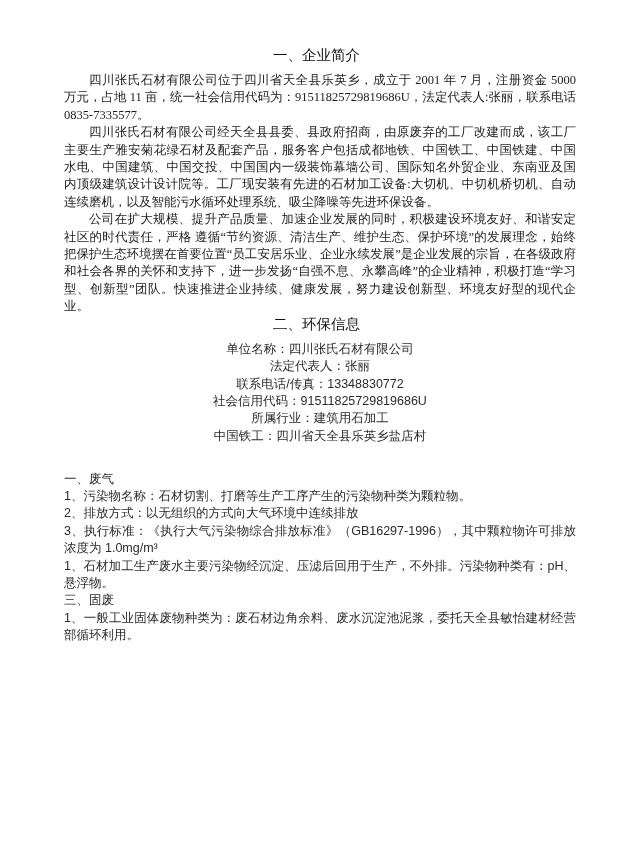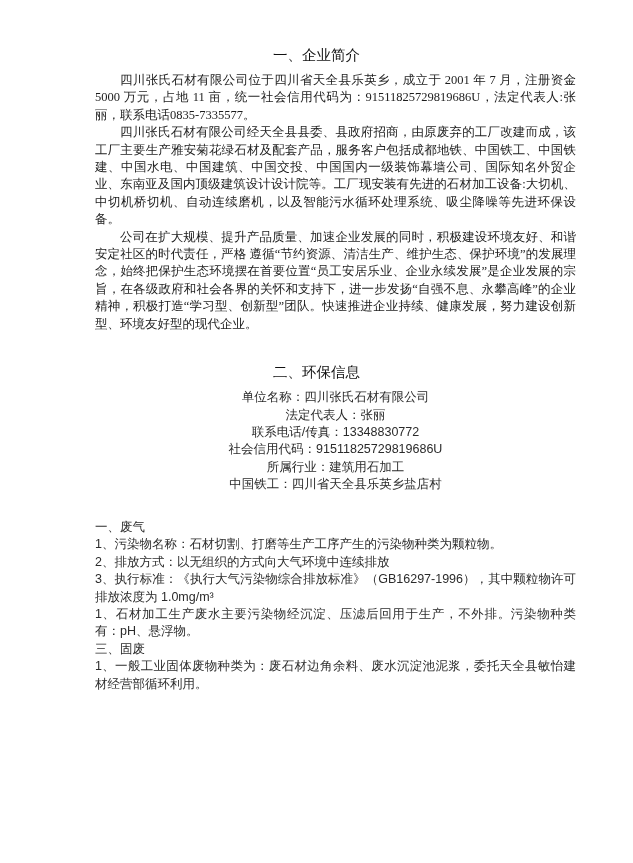--- a/index.html
+++ b/index.html
@@ -23,23 +23,23 @@
   }
   .sec-heading {
     font-family: "Liberation Serif", "DejaVu Serif", serif;
     font-weight: normal;
     font-size: 14.5px;
     line-height: 17px;
     text-align: center;
     color: #111111;
   }
   .sec1-heading { margin-top: 47px; }
-  .sec2-heading { margin-top: 31px; }
+  .sec2-heading { }
   .body-block {
-    padding-left: 95px;
+    padding-left: 64px;
     padding-right: 57px;
     font-size: 12.5px;
     line-height: 17.4px;
   }
   .serif-block {
     margin-top: 8px;
     font-family: "Liberation Serif", "DejaVu Serif", serif;
     color: #1c1c1c;
     text-align: justify;
   }

